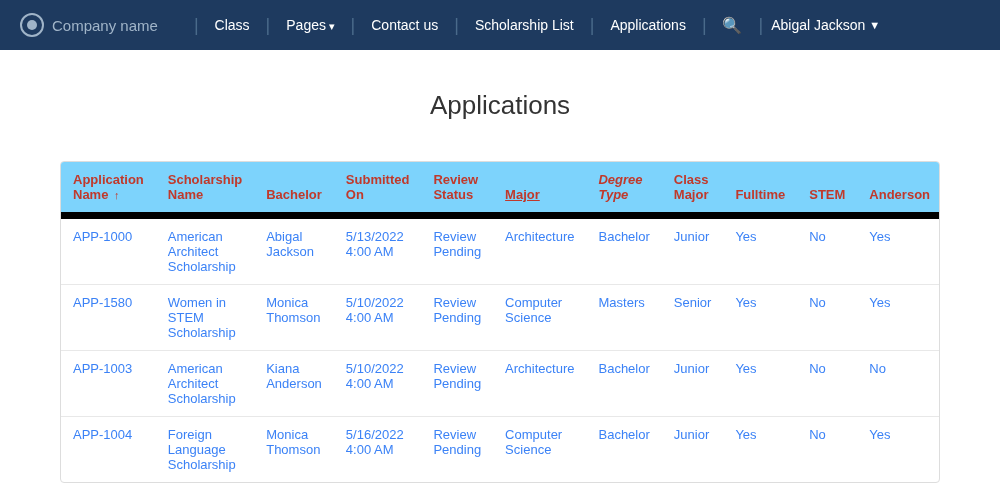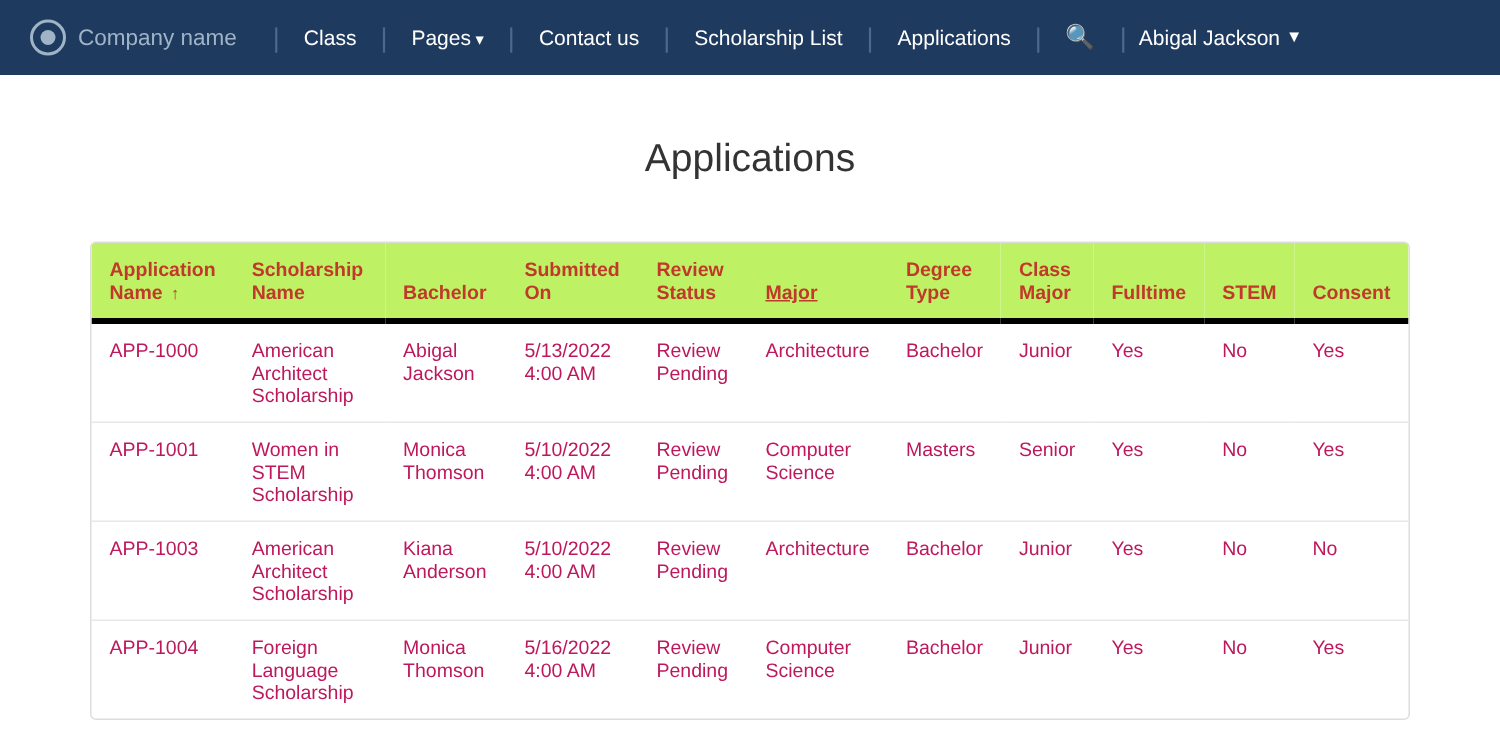--- a/index.html
+++ b/index.html
@@ -11,21 +11,21 @@
       display: flex;
       align-items: center;
       padding: 0 20px;
       height: 50px;
       color: #fff;
     }
     .nav-brand {
       display: flex;
       align-items: center;
       gap: 8px;
-      margin-right: 20px;
+      margin-right: 32px;
     }
     .nav-brand-icon {
       width: 24px;
       height: 24px;
       border: 2px solid #a0b4c8;
       border-radius: 50%;
       display: flex;
       align-items: center;
       justify-content: center;
     }
@@ -89,50 +89,50 @@
     .table-container {
       border: 1px solid #ddd;
       border-radius: 4px;
       overflow: hidden;
     }
     table {
       width: 100%;
       border-collapse: collapse;
     }
     thead tr {
-      background: #bef264;
-      border-bottom: 4px solid #000000;
+      background: #7dd3fc;
+      border-bottom: 7px solid #000000;
     }
     thead th {
       padding: 10px 12px;
       text-align: left;
       font-weight: 600;
       font-size: 13px;
       color: #c0392b;
       vertical-align: bottom;
     }
     tbody tr {
       border-bottom: 1px solid #e8e8e8;
     }
     tbody tr:last-child {
       border-bottom: none;
     }
     tbody td {
       padding: 10px 12px;
       font-size: 13px;
-      color: #be185d;
+      color: #3b82f6;
       vertical-align: top;
     }
     .col-app-id { width: 80px; }
     .col-scholarship { width: 160px; }
     .col-applicant { width: 110px; }
     .col-submitted { width: 100px; }
     .col-status { width: 95px; }
     .col-major { width: 100px; text-decoration: underline; }
-    .col-degree { width: 70px; }
+    .col-degree { width: 70px; font-style: italic; }
     .col-class { width: 65px; }
     .col-fulltime { width: 65px; }
     .col-stem { width: 55px; }
     .col-consent { width: 65px; }
 
     .sort-arrow {
       display: inline-block;
       margin-left: 2px;
       font-size: 11px;
     }
@@ -176,39 +176,39 @@
           </th>
           <th class="col-scholarship">Scholarship Name</th>
           <th class="col-applicant">Bachelor</th>
           <th class="col-submitted">Submitted On</th>
           <th class="col-status">Review Status</th>
           <th class="col-major">Major</th>
           <th class="col-degree">Degree Type</th>
           <th class="col-class">Class Major</th>
           <th class="col-fulltime">Fulltime</th>
           <th class="col-stem">STEM</th>
-          <th class="col-consent">Consent</th>
+          <th class="col-consent">Anderson</th>
         </tr>
       </thead>
       <tbody id="table-body">
       <tr>
             <td>APP-1000</td>
             <td>American Architect Scholarship</td>
             <td>Abigal Jackson</td>
             <td>5/13/2022 4:00 AM</td>
             <td>Review Pending</td>
             <td>Architecture</td>
             <td>Bachelor</td>
             <td>Junior</td>
             <td>Yes</td>
             <td>No</td>
             <td>Yes</td>
           </tr>
           <tr>
-            <td>APP-1001</td>
+            <td>APP-1580</td>
             <td>Women in STEM Scholarship</td>
             <td>Monica Thomson</td>
             <td>5/10/2022 4:00 AM</td>
             <td>Review Pending</td>
             <td>Computer Science</td>
             <td>Masters</td>
             <td>Senior</td>
             <td>Yes</td>
             <td>No</td>
             <td>Yes</td>

